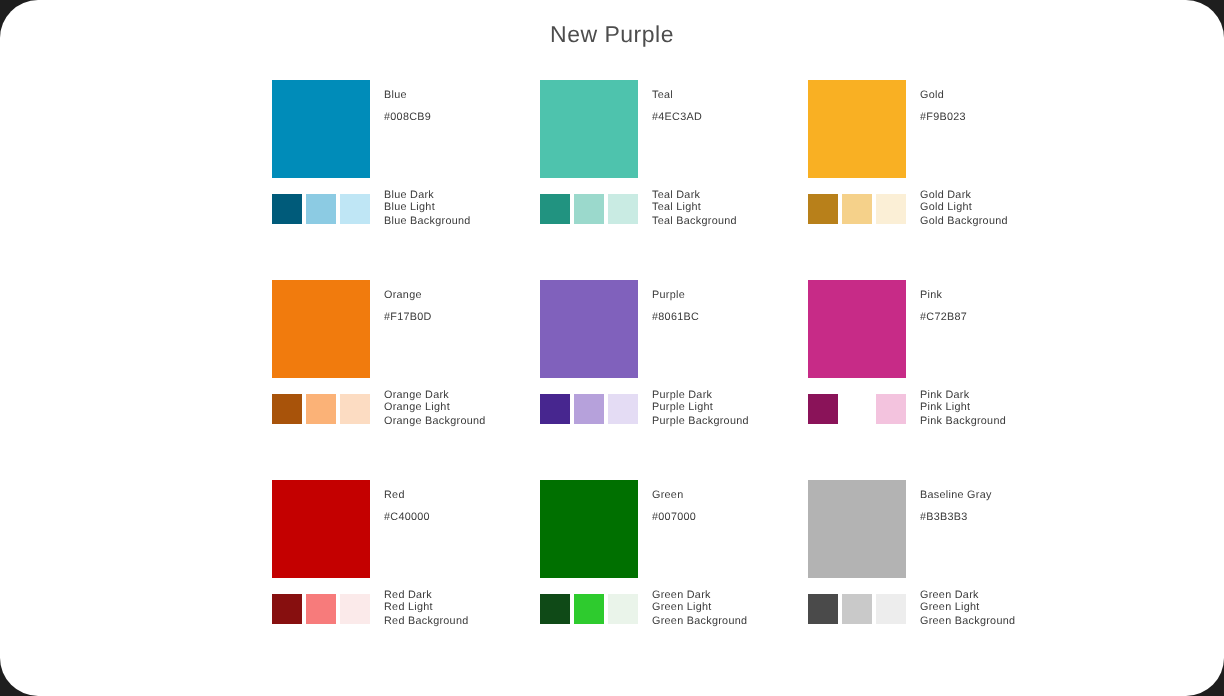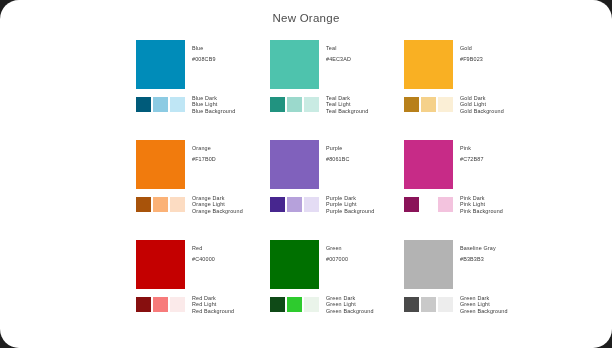--- a/index.html
+++ b/index.html
@@ -93,21 +93,21 @@
     color: #3a3a3a;
     white-space: nowrap;
     letter-spacing: 0.15px;
   }
 </style>
 </head>
 <body>
 
 <div id="card">
 
-  <div id="page-title">New Orange</div>
+  <div id="page-title">New Purple</div>
 
   <div id="grid">
       <div class="group">
         <div class="main-swatch" style="background: rgb(0, 140, 185);"></div>
         <div class="main-info">
           <div class="main-name">Blue</div>
           <div class="main-hex">#008CB9</div>
         </div>
         <div class="variants">
           <div class="variant-swatch" style="background: rgb(0, 91, 122);"></div>

